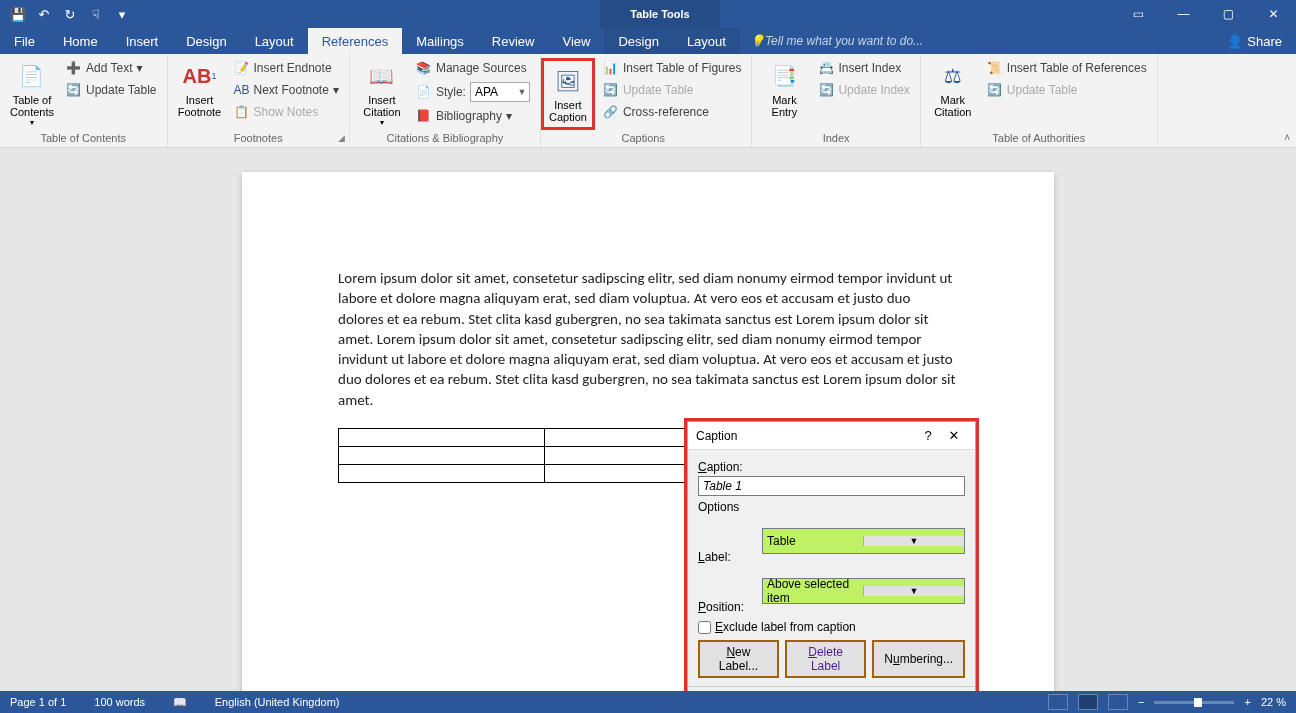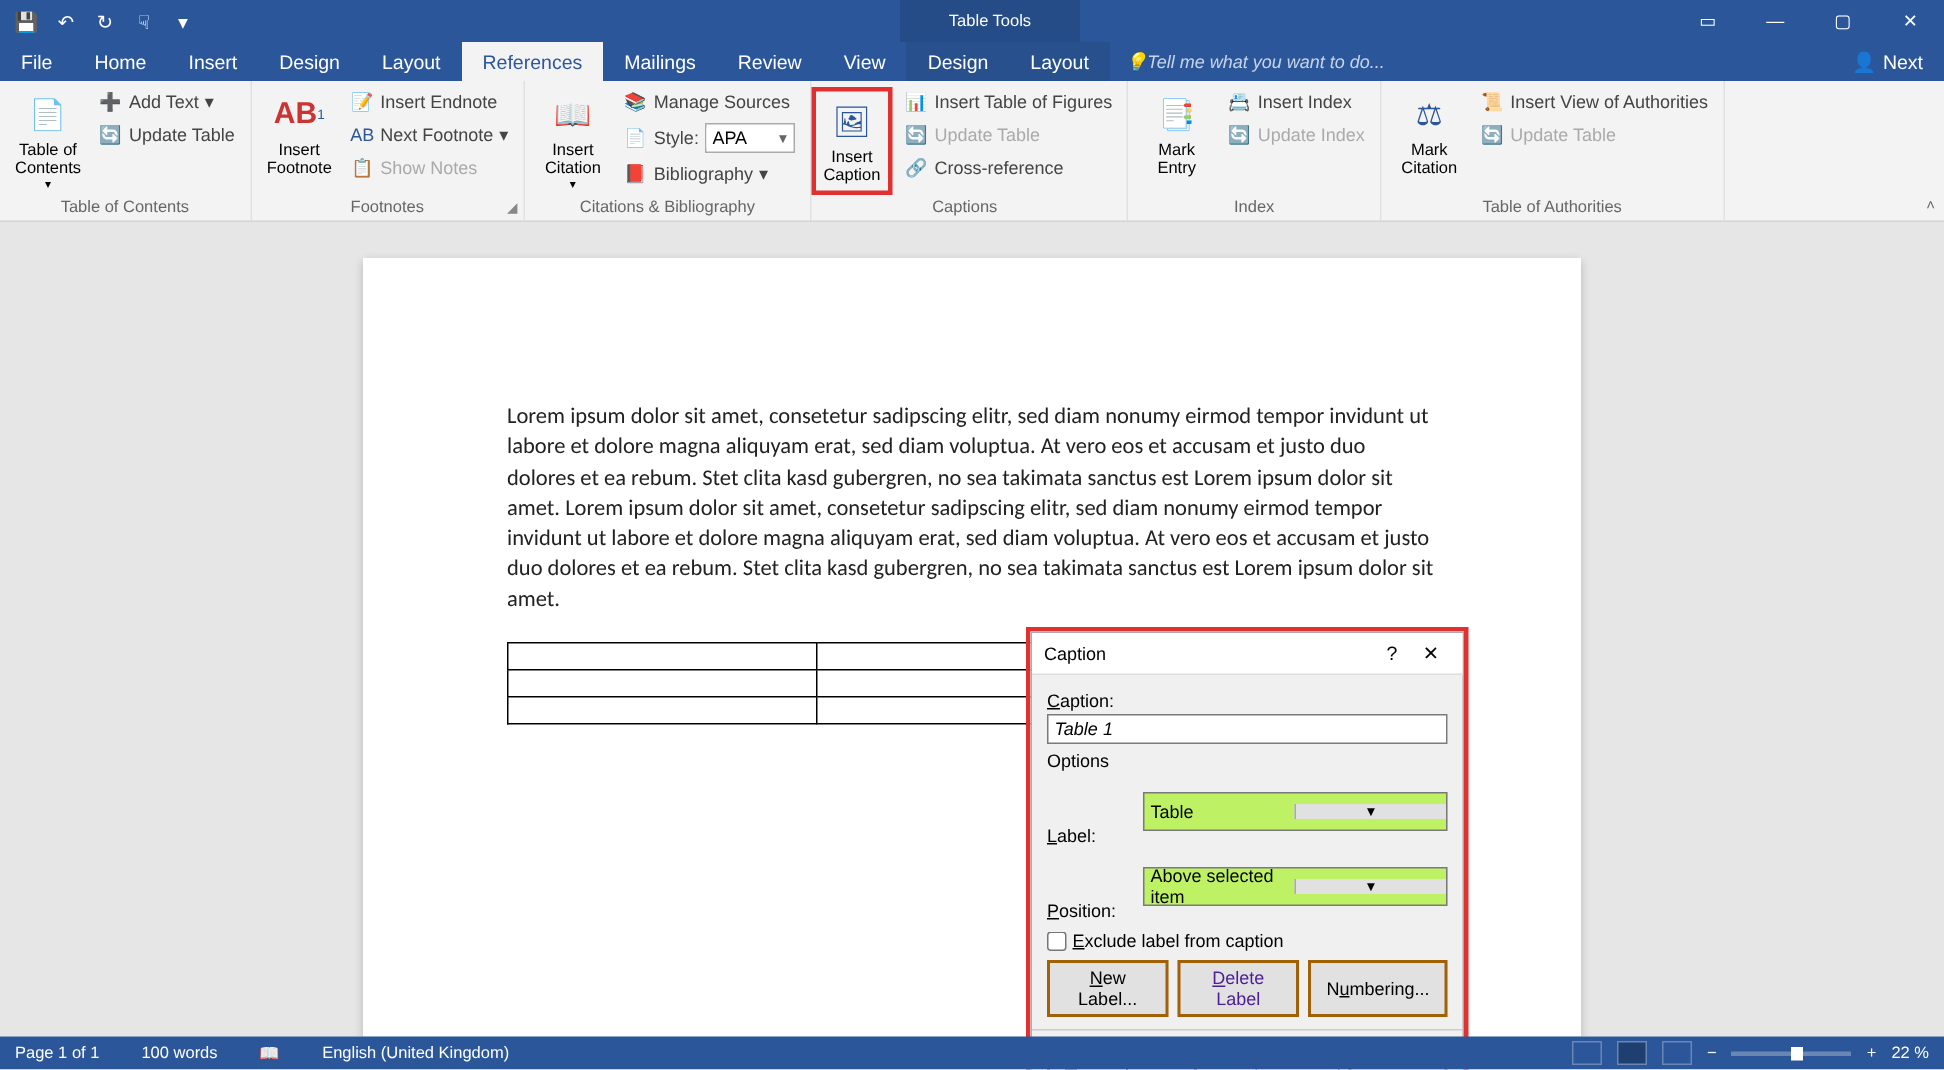--- a/index.html
+++ b/index.html
@@ -3,21 +3,21 @@
 <meta charset="utf-8">
 <style>
 * { margin: 0; padding: 0; box-sizing: border-box; font-family: "Segoe UI", Tahoma, sans-serif; }
 body { background: #fff; width: 1296px; height: 713px; overflow: hidden; position: relative; }
 
 
 .titlebar { height: 28px; background: #2b579a; display: flex; align-items: center; color: #fff; font-size: 11px; position: relative; }
 .qat { display: flex; align-items: center; gap: 2px; padding: 0 6px; }
 .qat-btn { width: 24px; height: 22px; display: flex; align-items: center; justify-content: center; color: #fff; cursor: pointer; font-size: 13px; }
 .title-center { position: absolute; left: 0; right: 0; text-align: center; pointer-events: none; }
-.title-tabletools { position: absolute; left: 600px; width: 120px; text-align: center; background: rgba(0,0,0,0.12); height: 100%; display: flex; align-items: center; justify-content: center; }
+.title-tabletools { position: absolute; left: 600px; width: 120px; text-align: center; background: rgba(0,0,0,0.12); height: 100%; display: flex; align-items: center; justify-content: center; font-weight: bold; }
 .winbtns { position: absolute; right: 0; display: flex; }
 .winbtn { width: 45px; height: 28px; display: flex; align-items: center; justify-content: center; color: #fff; font-size: 12px; }
 
 
 .menutabs { height: 26px; background: #2b579a; display: flex; align-items: stretch; color: #fff; font-size: 13px; }
 .mtab { padding: 0 14px; display: flex; align-items: center; cursor: pointer; }
 .mtab.active { background: #f3f3f3; color: #2b579a; }
 .mtab.contextual { background: rgba(0,0,0,0.08); }
 .tellme { flex: 1; display: flex; align-items: center; padding: 0 10px; font-style: italic; color: #c7d4e8; font-size: 12px; }
 .share { padding: 0 14px; display: flex; align-items: center; gap: 4px; }
@@ -102,21 +102,21 @@
   <div class="mtab">Insert</div>
   <div class="mtab">Design</div>
   <div class="mtab">Layout</div>
   <div class="mtab active">References</div>
   <div class="mtab">Mailings</div>
   <div class="mtab">Review</div>
   <div class="mtab">View</div>
   <div class="mtab contextual">Design</div>
   <div class="mtab contextual">Layout</div>
   <div class="tellme">💡 <span>Tell me what you want to do...</span></div>
-  <div class="share">👤 <span>Next</span></div>
+  <div class="share">👤 <span>Share</span></div>
 </div>
 
 <div class="ribbon">
 
   <div class="rgroup" style="position:relative;">
     <div class="rgroup-body">
       <div class="rbtn-large">
         <div class="ricon">📄</div>
         <div style="white-space:pre-line;text-align:center;">Table of
 Contents</div>
@@ -235,21 +235,21 @@
   <div class="rgroup">
     <div class="rgroup-body">
       <div class="rbtn-large">
         <div class="ricon">⚖</div>
         <div style="white-space:pre-line;text-align:center;">Mark
 Citation</div>
       </div>
       <div class="rcol">
         <div class="rbtn-small">
             <span class="ricon-sm">📜</span>
-            <span>Insert View of Authorities</span>
+            <span>Insert Table of References</span>
           </div>
         <div class="rbtn-small disabled">
             <span class="ricon-sm">🔄</span>
             <span>Update Table</span>
           </div>
       </div>
     </div>
     <div class="rgroup-label">Table of Authorities</div>
   </div>
 

